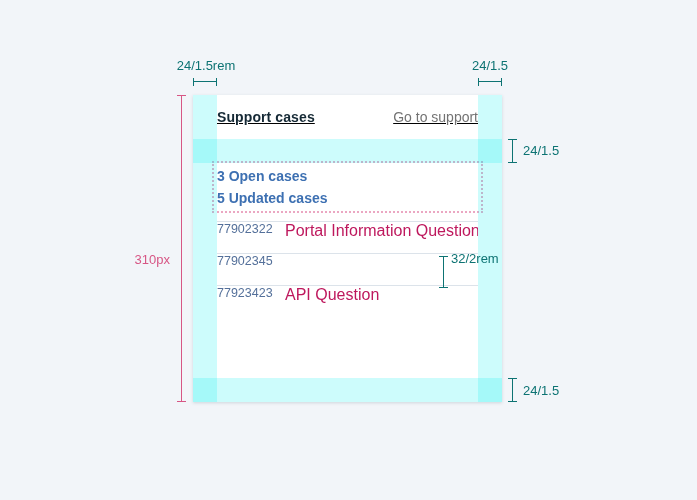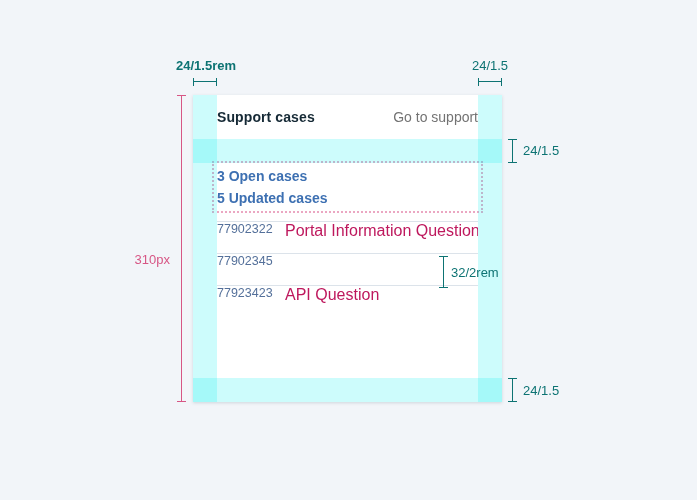--- a/index.html
+++ b/index.html
@@ -19,21 +19,21 @@
     box-shadow:0 1px 3px rgba(50,70,90,0.18);
   }
   .card-content{
     position:absolute;inset:0;
     padding:0 24px;
     box-sizing:border-box;
     z-index:1;
   }
   .card-header{
     height:44px;
-    display:flex;align-items:center;justify-content:space-between;
+    display:flex;align-items:center;justify-content:space-between;text-decoration:underline;
   }
   .card-title{
     font-size:14px;font-weight:bold;color:#152935;letter-spacing:.1px;
   }
   .card-action{
     font-size:14px;color:#737373;text-decoration:none;cursor:pointer;
   }
   .band-spacer{height:24px;}
   .quick-links{
     border:2px dotted #eba7c2;
@@ -97,30 +97,30 @@
   
   .pink-line{
     position:absolute;z-index:3;width:9px;
     border-top:1px solid #d75685;border-bottom:1px solid #d75685;
   }
   .pink-line::after{
     content:"";position:absolute;top:0;bottom:0;left:4px;
     border-left:1px solid #d75685;
   }
 
-  .lbl-topleft   {left:150px;top:58px;width:112px;text-align:center;font-weight:bold;}
+  .lbl-topleft   {left:150px;top:58px;width:112px;text-align:center;}
   .brk-topleft   {left:193px;top:78px;width:22px;}
   .lbl-topright  {left:446px;top:58px;width:88px;text-align:center;}
   .brk-topright  {left:478px;top:78px;width:22px;}
   .brk-right-top {left:508px;top:139px;height:22px;}
   .lbl-right-top {left:523px;top:143px;}
   .brk-right-bot {left:508px;top:378px;height:22px;}
   .lbl-right-bot {left:523px;top:383px;}
   .brk-rowheight {left:439px;top:256px;height:30px;}
-  .lbl-rowheight {left:451px;top:265px;}
+  .lbl-rowheight {left:451px;top:251px;}
   .pink-height   {left:177px;top:95px;height:305px;}
   .lbl-height    {left:116px;top:252px;width:54px;text-align:right;}
 </style>
 </head>
 <body>
 
 <div class="stage">
 
   <div class="card">
 

